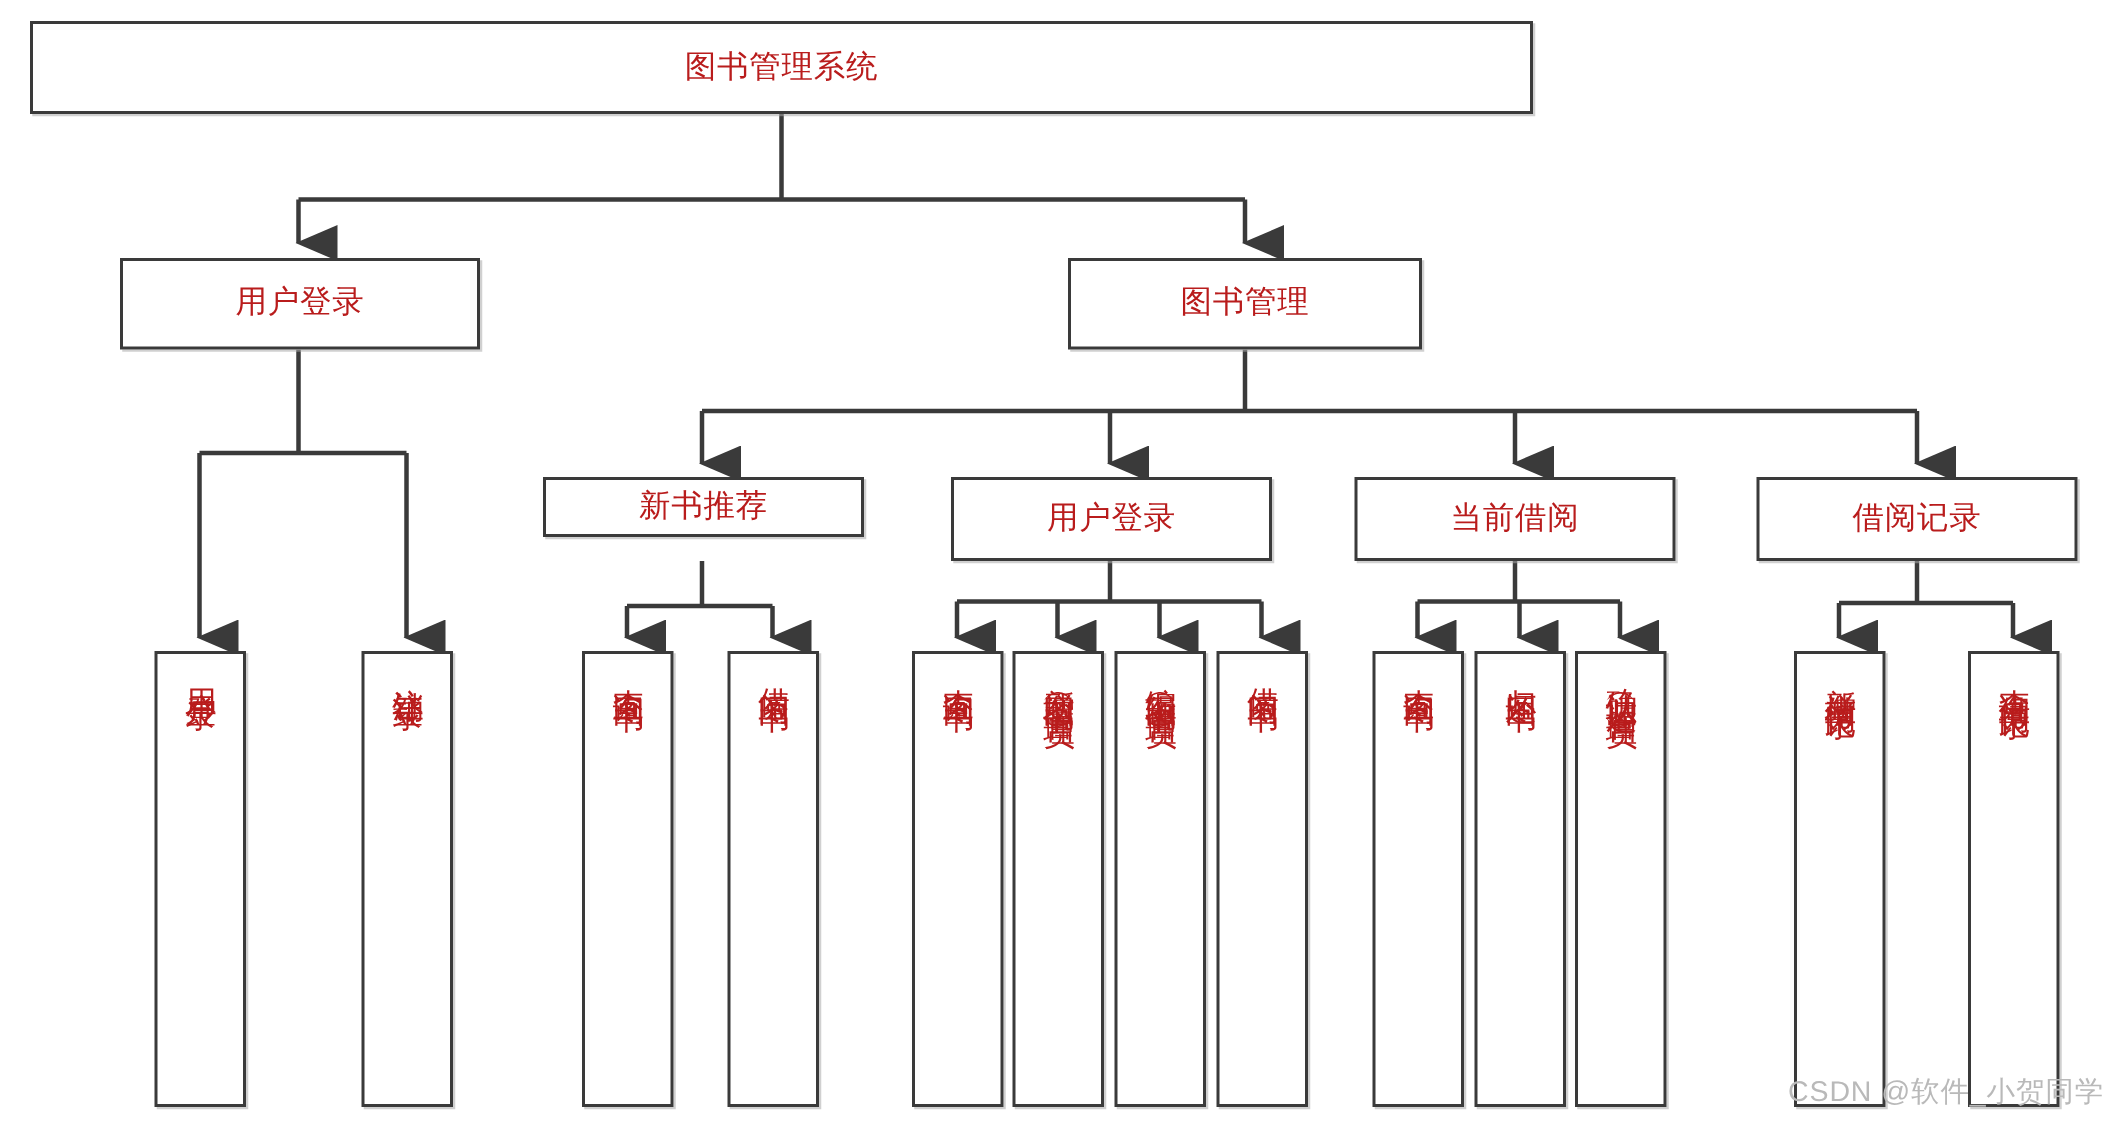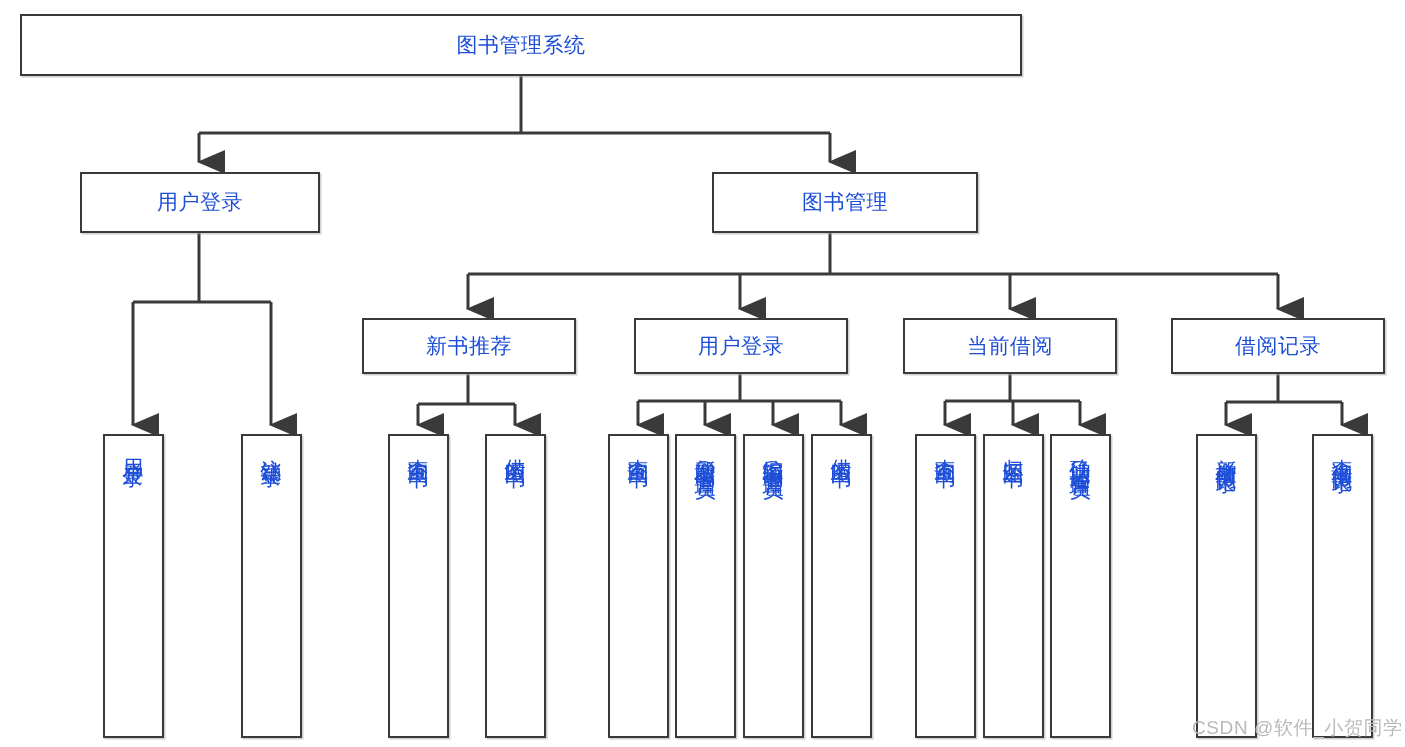--- a/index.html
+++ b/index.html
@@ -29,21 +29,21 @@
     position: absolute;
     box-sizing: border-box;
     border: 2.5px solid #3a3a3a;
     background: #ffffff;
     display: flex;
     align-items: center;
     justify-content: center;
     box-shadow: 1.5px 1.5px 0 rgba(170,170,170,0.55);
   }
   .node .label {
-    color: #1d4ed8;
+    color: #b91c1c;
     letter-spacing: 0.5px;
     text-align: right;
     line-height: 1.25;
     white-space: nowrap;
   }
   .node.horiz .label {
     font-size: 21px;
   }
   .node.vert {
     align-items: flex-start;
@@ -125,25 +125,25 @@
   </svg>
 
   <div class="node horiz" style="left:20px; top:14px; width:1002px; height:62px;">
     <span class="label">图书管理系统</span>
   </div>
 
   <div class="node horiz" style="left:80px; top:172px; width:240px; height:61px;">
     <span class="label">用户登录</span>
   </div>
 
-  <div class="node horiz" style="left:712px; top:172px; width:266px; height:61px;">
+  <div class="node horiz" style="left:712px; top:172px; width:236px; height:61px;">
     <span class="label">图书管理</span>
   </div>
 
-  <div class="node horiz" style="left:362px; top:318px; width:214px; height:56px;">
+  <div class="node horiz" style="left:362px; top:318px; width:214px; height:40px;">
     <span class="label">新书推荐</span>
   </div>
 
   <div class="node horiz" style="left:634px; top:318px; width:214px; height:56px;">
     <span class="label">用户登录</span>
   </div>
 
   <div class="node horiz" style="left:1171px; top:318px; width:214px; height:56px;">
     <span class="label">借阅记录</span>
   </div>

